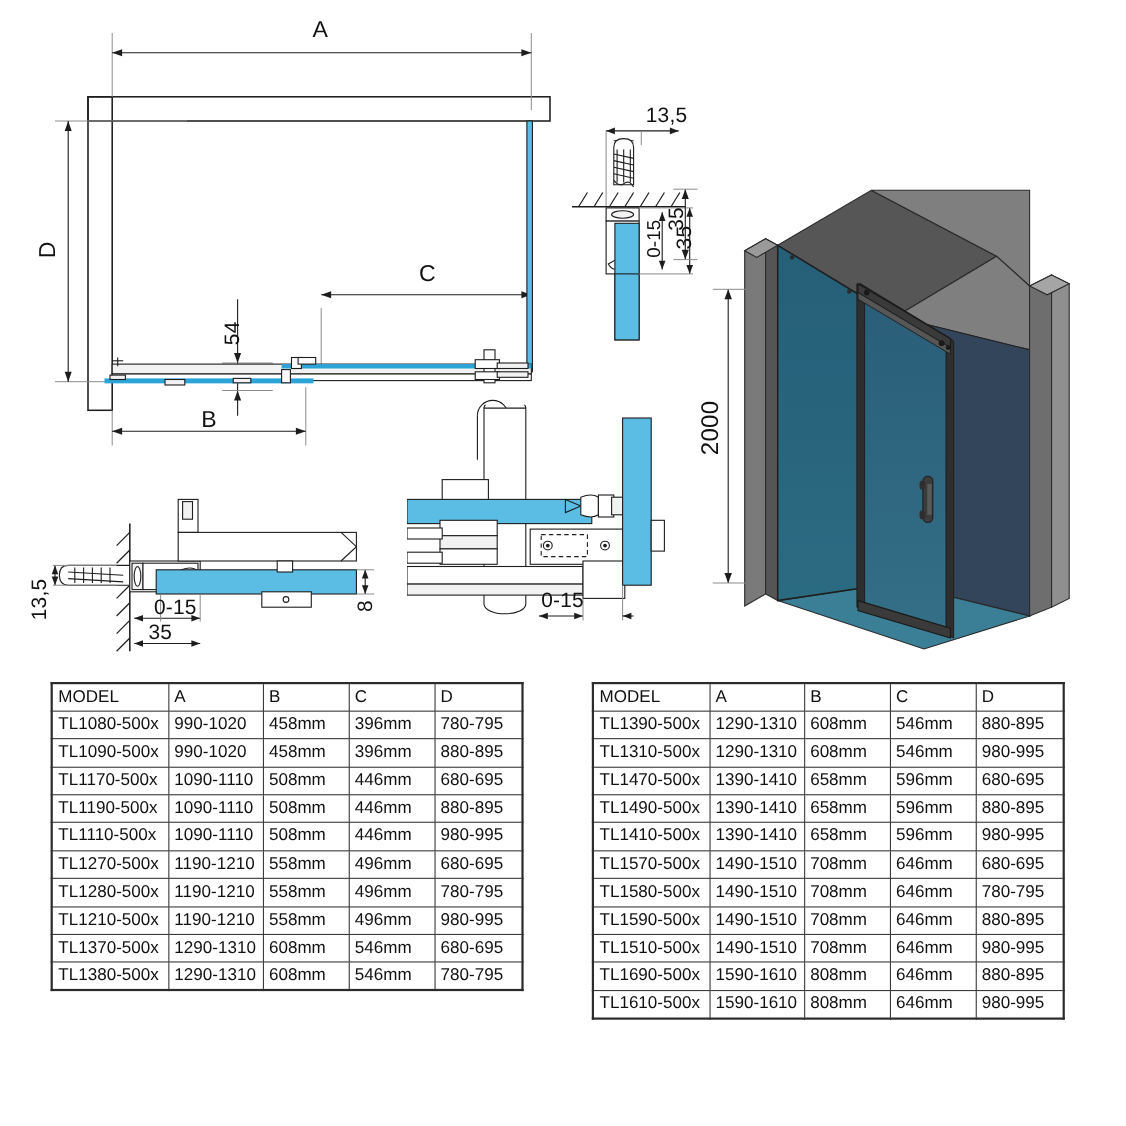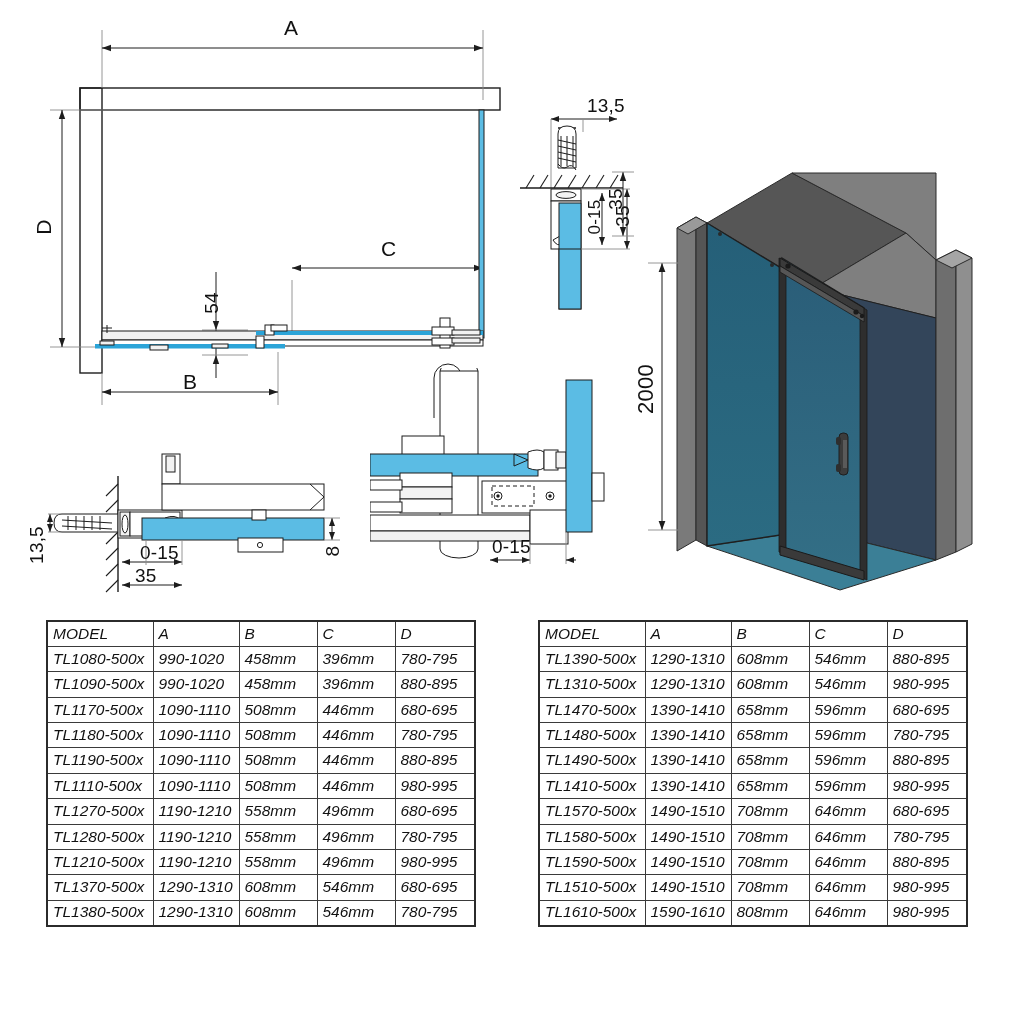--- a/index.html
+++ b/index.html
@@ -26,21 +26,20 @@
   }
   .dimtext.big { font-size: 21px; }
   .rot90 { transform: rotate(-90deg); transform-origin: 50% 50%; }
 
   
   .spec-table {
     position: absolute;
     border-collapse: collapse;
     border: 2.5px solid #2b2b2b;
     background: #fff;
-    font-style: italic;
   }
   .spec-table td, .spec-table th {
     border: 1px solid #3a3a3a;
     font-size: 15.5px;
     font-weight: normal;
     text-align: left;
     padding: 2px 5px 3px 5px;
     height: 25.4px;
     line-height: 1;
     color: #111;
@@ -398,27 +397,20 @@
           <td class="col-d">880-895</td>
         </tr>
         <tr>
           <td class="col-model">TL1170-500x</td>
           <td class="col-a">1090-1110</td>
           <td class="col-b">508mm</td>
           <td class="col-c">446mm</td>
           <td class="col-d">680-695</td>
         </tr>
         <tr>
-          <td class="col-model">TL1180-500x</td>
-          <td class="col-a">1090-1110</td>
-          <td class="col-b">508mm</td>
-          <td class="col-c">446mm</td>
-          <td class="col-d">780-795</td>
-        </tr>
-        <tr>
           <td class="col-model">TL1190-500x</td>
           <td class="col-a">1090-1110</td>
           <td class="col-b">508mm</td>
           <td class="col-c">446mm</td>
           <td class="col-d">880-895</td>
         </tr>
         <tr>
           <td class="col-model">TL1110-500x</td>
           <td class="col-a">1090-1110</td>
           <td class="col-b">508mm</td>
@@ -489,27 +481,20 @@
           <td class="col-d">980-995</td>
         </tr>
         <tr>
           <td class="col-model">TL1470-500x</td>
           <td class="col-a">1390-1410</td>
           <td class="col-b">658mm</td>
           <td class="col-c">596mm</td>
           <td class="col-d">680-695</td>
         </tr>
         <tr>
-          <td class="col-model">TL1480-500x</td>
-          <td class="col-a">1390-1410</td>
-          <td class="col-b">658mm</td>
-          <td class="col-c">596mm</td>
-          <td class="col-d">780-795</td>
-        </tr>
-        <tr>
           <td class="col-model">TL1490-500x</td>
           <td class="col-a">1390-1410</td>
           <td class="col-b">658mm</td>
           <td class="col-c">596mm</td>
           <td class="col-d">880-895</td>
         </tr>
         <tr>
           <td class="col-model">TL1410-500x</td>
           <td class="col-a">1390-1410</td>
           <td class="col-b">658mm</td>
@@ -538,20 +523,27 @@
           <td class="col-d">880-895</td>
         </tr>
         <tr>
           <td class="col-model">TL1510-500x</td>
           <td class="col-a">1490-1510</td>
           <td class="col-b">708mm</td>
           <td class="col-c">646mm</td>
           <td class="col-d">980-995</td>
         </tr>
         <tr>
+          <td class="col-model">TL1690-500x</td>
+          <td class="col-a">1590-1610</td>
+          <td class="col-b">808mm</td>
+          <td class="col-c">646mm</td>
+          <td class="col-d">880-895</td>
+        </tr>
+        <tr>
           <td class="col-model">TL1610-500x</td>
           <td class="col-a">1590-1610</td>
           <td class="col-b">808mm</td>
           <td class="col-c">646mm</td>
           <td class="col-d">980-995</td>
         </tr>
       </tbody>
   </table>
 
 </div>

